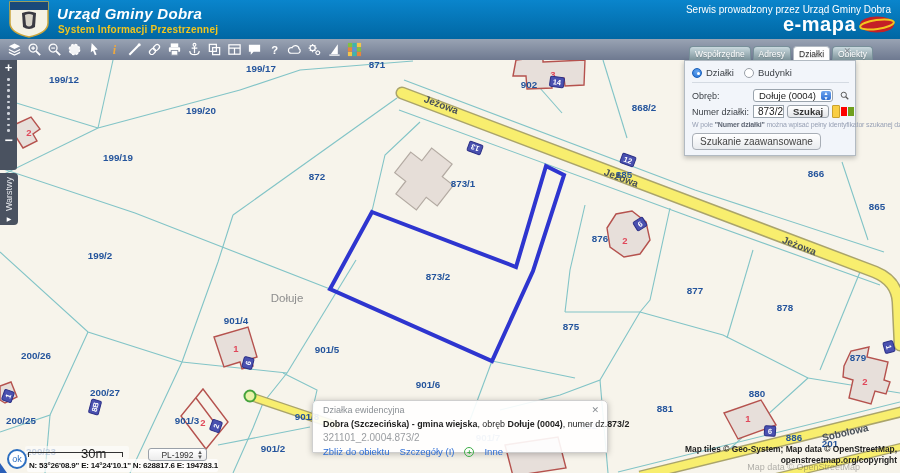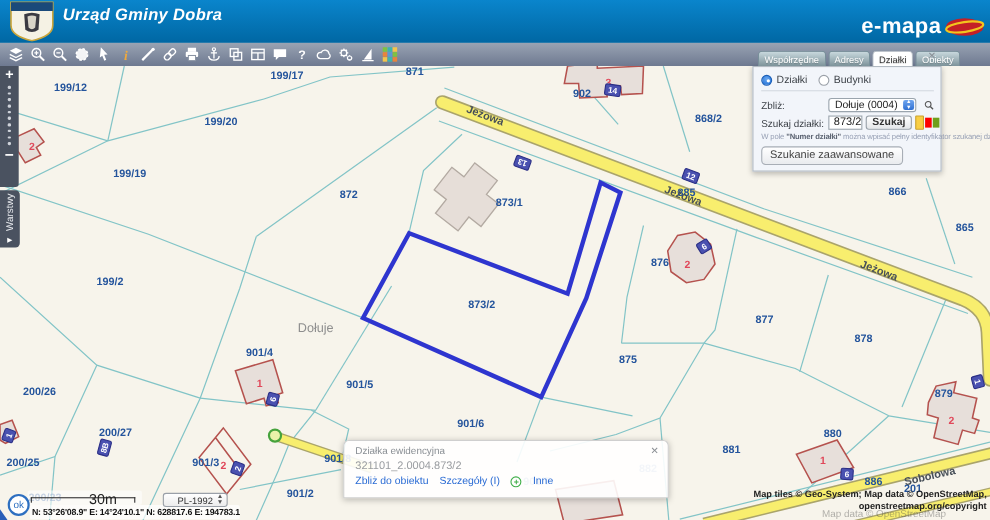--- a/index.html
+++ b/index.html
@@ -249,20 +249,22 @@
 </svg>
 
 <div class="header">
   <svg class="logo" viewBox="0 0 42 37">
     <path d="M2,1 L40,1 L40,22 Q40,32 21,36 Q2,32 2,22 Z" fill="#f5f2e4" stroke="#caa63c" stroke-width="1.5"></path>
     <rect x="2" y="1" width="38" height="8" fill="#1a4a7a"></rect>
     <path d="M14,12 Q21,9 28,12 L27,26 Q21,30 15,26 Z" fill="#3a3a42"></path>
     <path d="M17,14 Q21,12 25,14 L24,24 Q21,27 18,24 Z" fill="#d8d4c8"></path>
   </svg>
   <div class="h-title">Urząd Gminy Dobra</div>
+  <div class="h-sub">System Informacji Przestrzennej</div>
+  <div class="h-note">Serwis prowadzony przez Urząd Gminy Dobra</div>
   <div class="emapa">e-mapa</div>
   <svg class="emapa-oval" viewBox="0 0 40 17">
     <ellipse cx="19" cy="8.5" rx="17" ry="8" fill="#c42026"></ellipse>
     <ellipse cx="19" cy="8.5" rx="17" ry="4.5" fill="none" stroke="#f2c51e" stroke-width="2" transform="rotate(-8 19 8.5)"></ellipse>
   </svg>
 </div>
 
 <div class="toolbar">
   <span class="ti">
       <svg width="15" height="15" viewBox="0 0 16 16">
@@ -419,48 +421,49 @@
   </div>
   <div class="pbody">
     <div class="prow">
       <span class="radio sel"></span>
       <span class="rlabel">Działki</span>
       <span class="radio un"></span>
       <span class="rlabel">Budynki</span>
     </div>
     <div class="pdivide"></div>
     <div class="prow">
-      <span class="flabel">Zbliż:</span>
+      <span class="flabel">Obręb:</span>
       <span class="pselect">
           <span>Dołuje (0004)</span>
           <span class="spin">▲<br>▼</span>
         </span>
       <svg class="mag" width="13" height="13" viewBox="0 0 13 13">
           <circle cx="5.5" cy="5.5" r="3.8" stroke="#555" stroke-width="1.4" fill="none"></circle>
           <path d="M8.3,8.3 L12,12" stroke="#555" stroke-width="1.8"></path>
         </svg>
     </div>
     <div class="prow">
-      <span class="flabel">Szukaj działki:</span>
+      <span class="flabel">Numer działki:</span>
       <span class="pinput">873/2</span>
       <span class="szukaj">Szukaj</span>
       <span class="swatches">
           <span class="sw-y"></span>
           <span class="sw-r"></span>
           <span class="sw-g"></span>
         </span>
     </div>
     <div class="hint"><span>W pole </span><b>"Numer działki"</b><span> można wpisać pełny identyfikator szukanej działki.</span></div>
     <span class="advbtn">Szukanie zaawansowane</span>
   </div>
 </div>
 
 <div class="popup">
   <div class="pop-title">Działka ewidencyjna</div>
   <span class="pop-close">✕</span>
+  <div class="pop-main"><b>Dobra (Szczecińska) - gmina wiejska</b><span>, obręb </span><b>Dołuje (0004)</b><span>, numer dz.</span><b>873/2</b></div>
   <div class="pop-id">321101_2.0004.873/2</div>
   <div class="pop-links">
     <span>Zbliż do obiektu</span>
     <span>Szczegóły (I)</span>
     <span class="plus-ico">+</span>
     <span>Inne</span>
   </div>
 </div>
 
 <div class="statstrip"></div>

